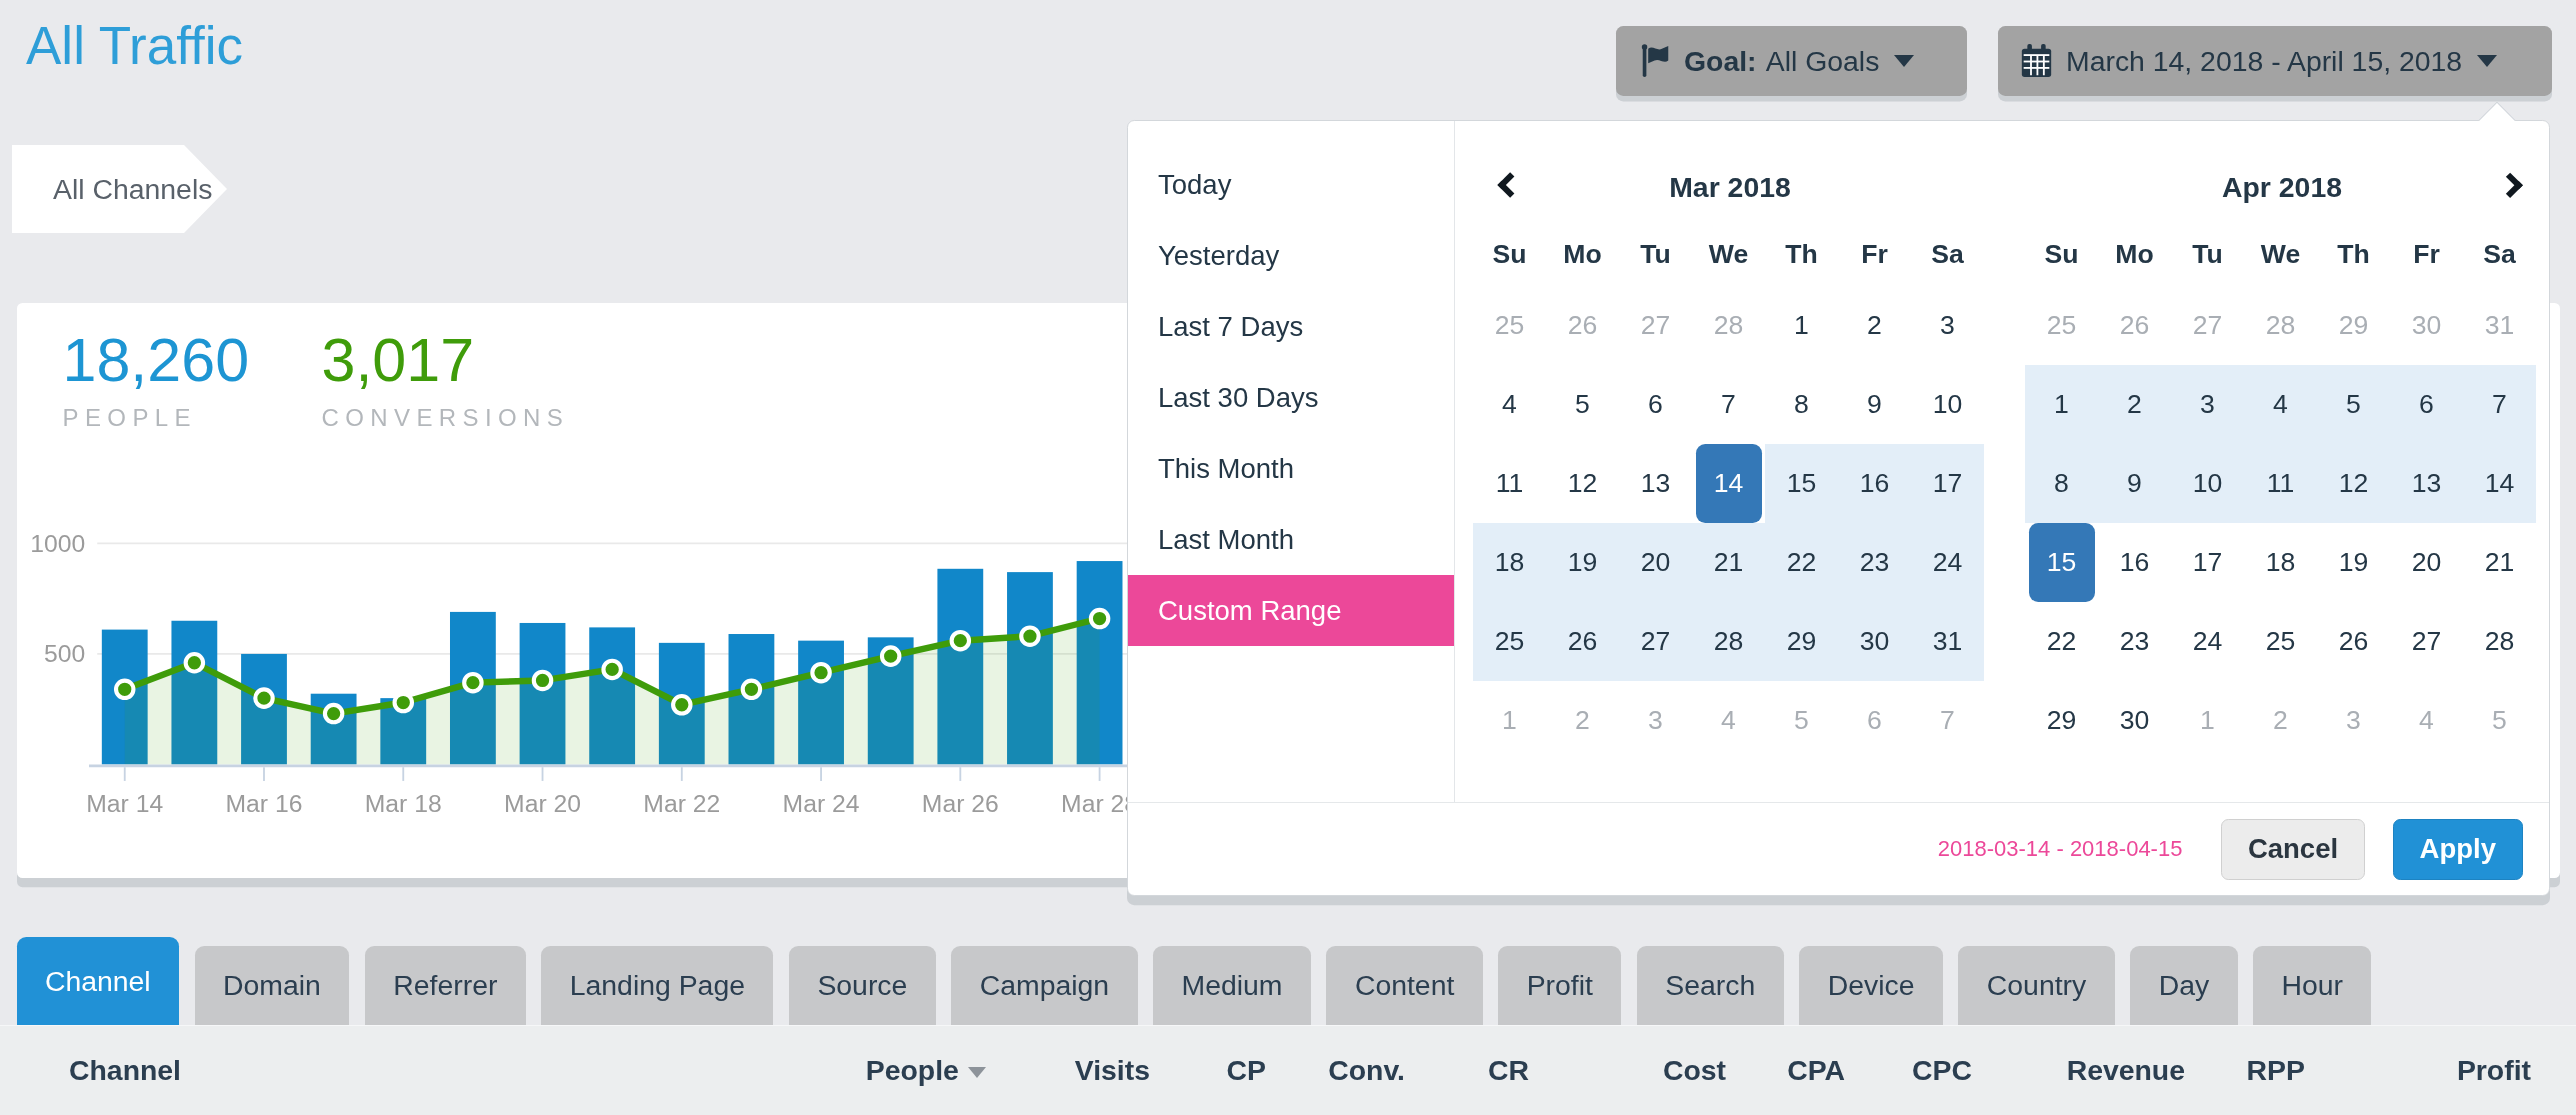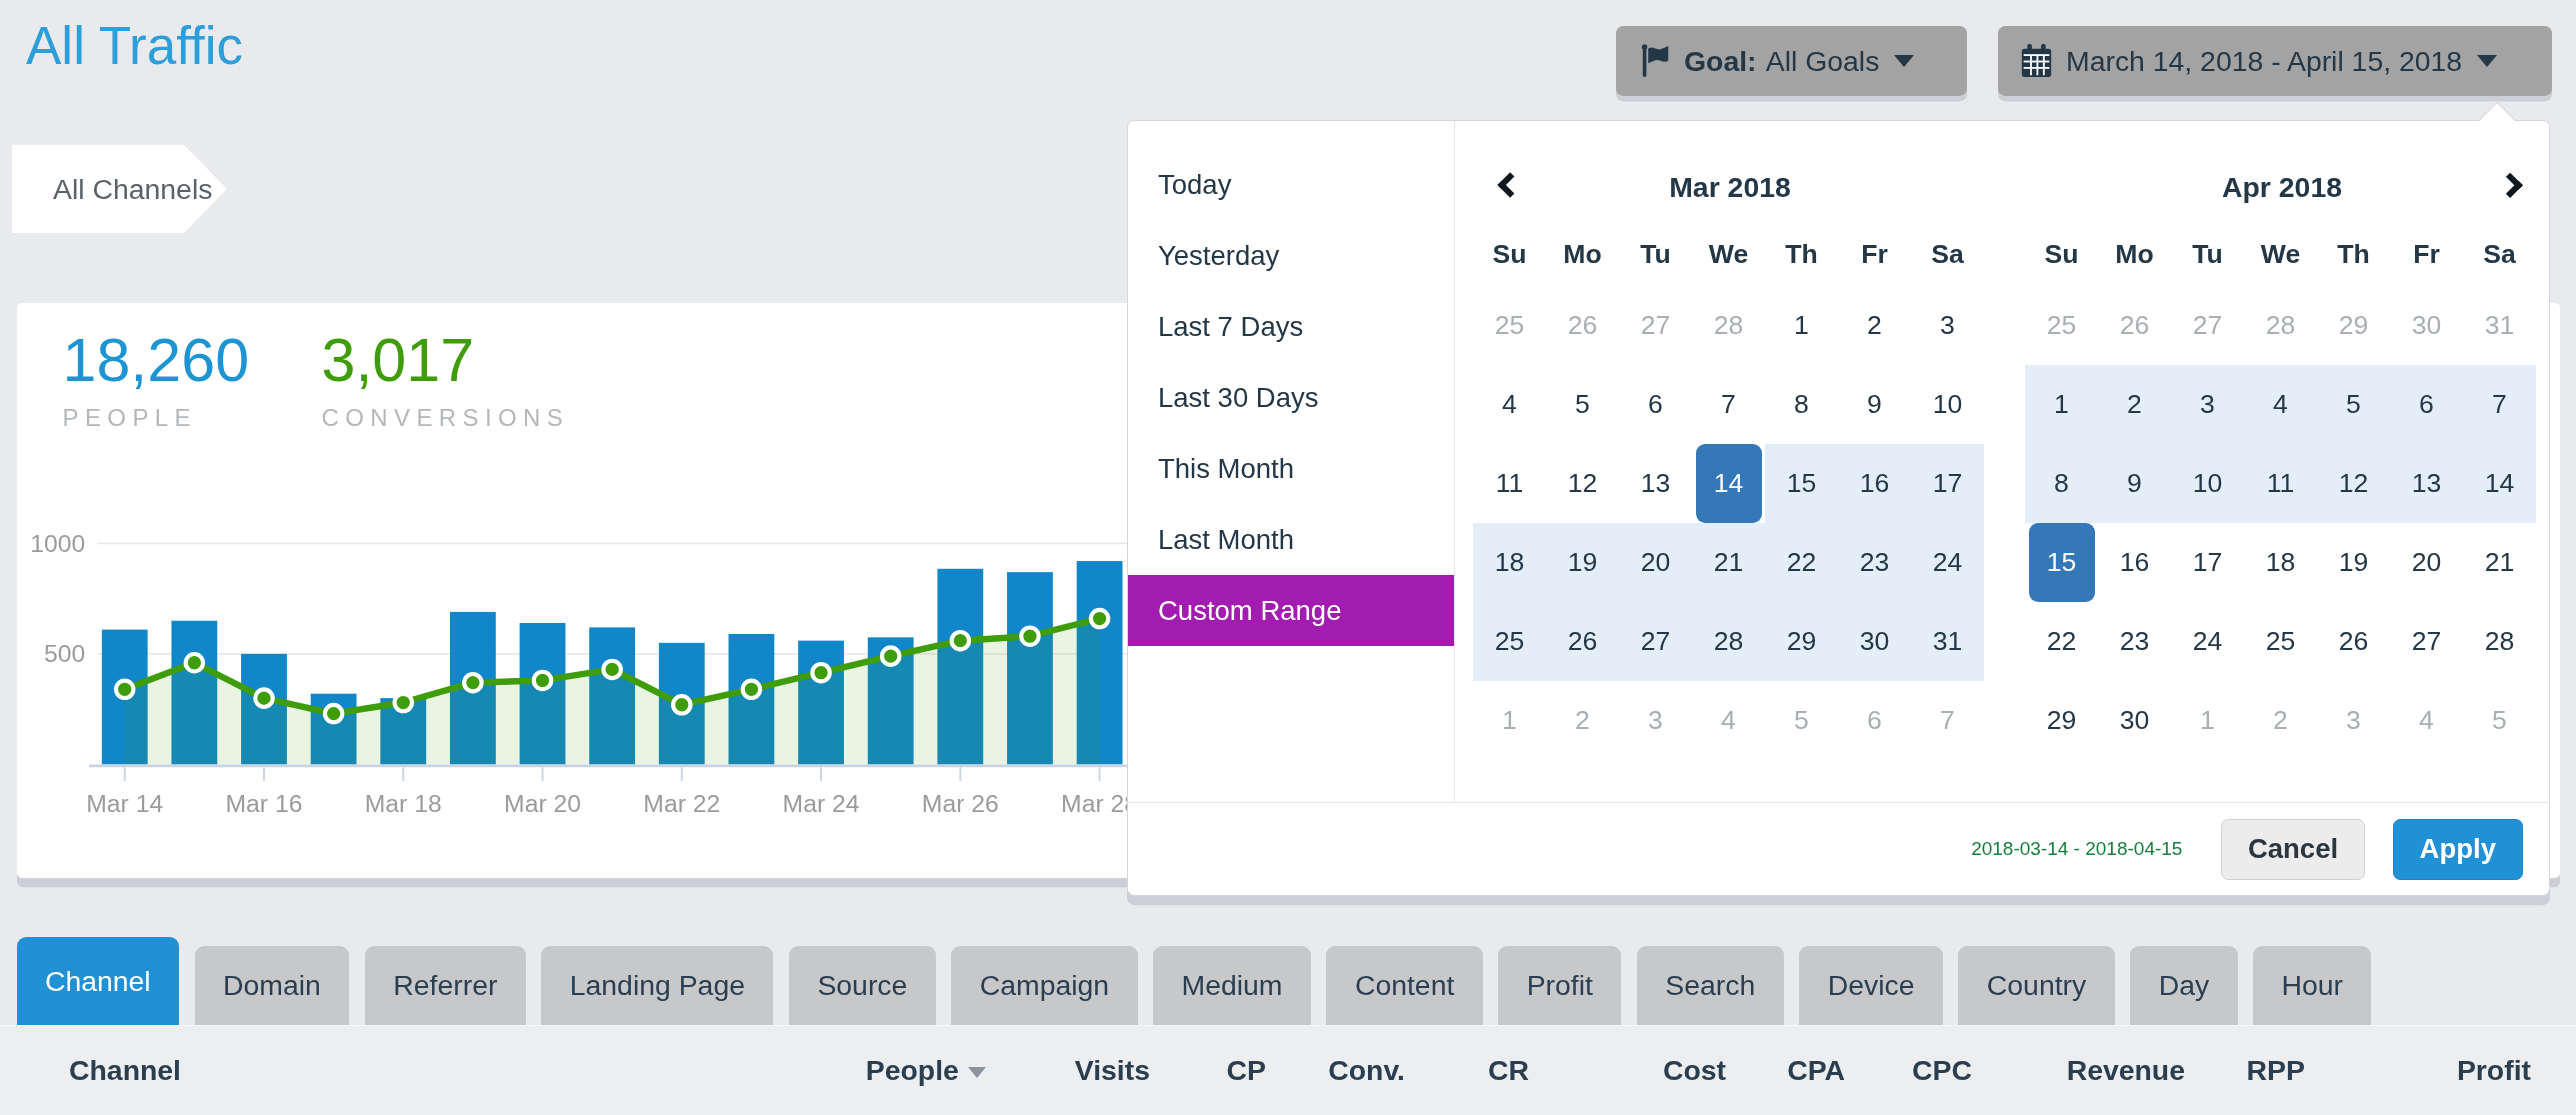--- a/index.html
+++ b/index.html
@@ -37,42 +37,42 @@
   .chart-wrap { position:absolute; left:11px; top:204px; width:1128px; height:339px; }
 
   
   .picker { position:absolute; left:1127px; top:120px; width:1423px; height:776px; background:#fff;
             border:0.9px solid #d3d7db; border-radius:7.3px; box-shadow:0 9.2px 0 rgba(176,181,187,.5); z-index:6; }
   .caret-notch { position:absolute; top:-13.8px; right:39px; width:26px; height:26px; background:#fff;
                  border-left:0.9px solid #cfd4d9; border-top:0.9px solid #cfd4d9; transform:rotate(45deg); }
   .v-divider { position:absolute; left:326px; top:0; height:681px; width:0; border-right:0.9px solid #e3e6e9; }
   .presets { position:absolute; left:0; top:27.5px; width:326px; list-style:none; }
   .preset { height:71px; line-height:71px; padding-left:30px; font-size:27.5px; color:#243746; cursor:pointer; }
-  .preset.active { background:#a21caf; color:#fff; }
+  .preset.active { background:#ec4899; color:#fff; }
 
   .month { position:absolute; top:31px; width:514px; }
   .month.mar { left:345px; }
   .month.apr { left:897px; }
   .cal-head { position:relative; height:70px; line-height:70px; text-align:center; font-size:28.4px; font-weight:bold; }
   .chev { position:absolute; top:24px; width:18.3px; height:18.3px; border-left:6.4px solid #10181f; border-bottom:6.4px solid #10181f; cursor:pointer; }
   .chev-prev { left:27.5px; transform:rotate(45deg); }
   .chev-next { right:20px; transform:rotate(225deg); }
   .dow, .days { display:grid; grid-template-columns:repeat(7,73px); }
   .dow { height:64px; align-items:center; }
   .dh { text-align:center; font-size:26.6px; font-weight:bold; color:#243746; }
   .days { grid-auto-rows:79px; }
   .day { display:flex; align-items:center; justify-content:center; cursor:pointer; }
   .day .num { font-size:26.6px; color:#243746; display:flex; align-items:center; justify-content:center; width:66px; height:79px; }
   .day.other .num { color:#a9aeb4; }
   .day.range { background:#e3eef8; }
   .day.selected .num { background:#3478b7; color:#fff; border-radius:9.2px; }
 
   .picker-footer { position:absolute; left:0; right:0; top:681px; bottom:0; border-top:0.9px solid #e5e8ea;
                    display:flex; align-items:center; justify-content:flex-end; gap:27.5px; padding-right:26px; }
-  .range-text { font-size:19px; color:#15803d; margin-right:11px; }
+  .range-text { font-size:22px; color:#ec4899; margin-right:11px; }
   .pf-btn { height:61px; padding:0 26px; border-radius:7.3px; font-size:27.5px; font-weight:bold; cursor:pointer;
             display:flex; align-items:center; }
   .btn-cancel { background:#ececec; border:1.8px solid #d0d0d0; color:#2b3640; }
   .btn-apply { background:#2191d6; border:1.8px solid #1d83c2; color:#fff; }
 
   
   .tabs { position:absolute; left:16.5px; top:937px; height:88px; display:flex; align-items:flex-end; gap:15.6px; }
   .tab { height:79px; line-height:79px; padding:0 28.4px; background:#c7c8ca; color:#2b3e50;
          border-radius:9.2px 9.2px 0 0; font-size:28.4px; white-space:nowrap; cursor:pointer; }
   .tab.active { height:88px; line-height:88px; background:#2191d6; color:#fff; }

